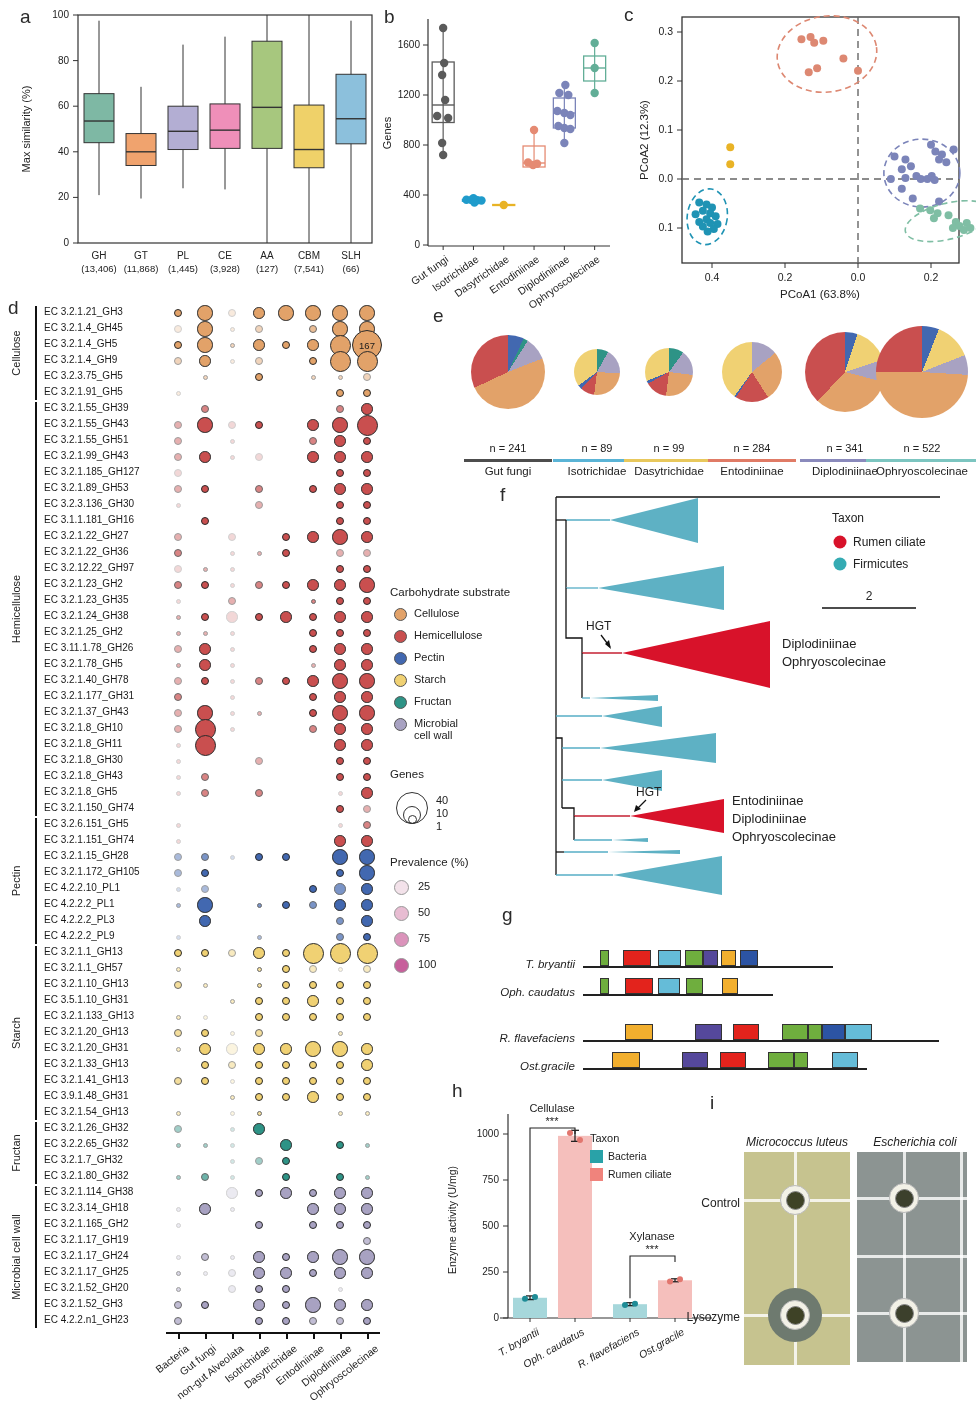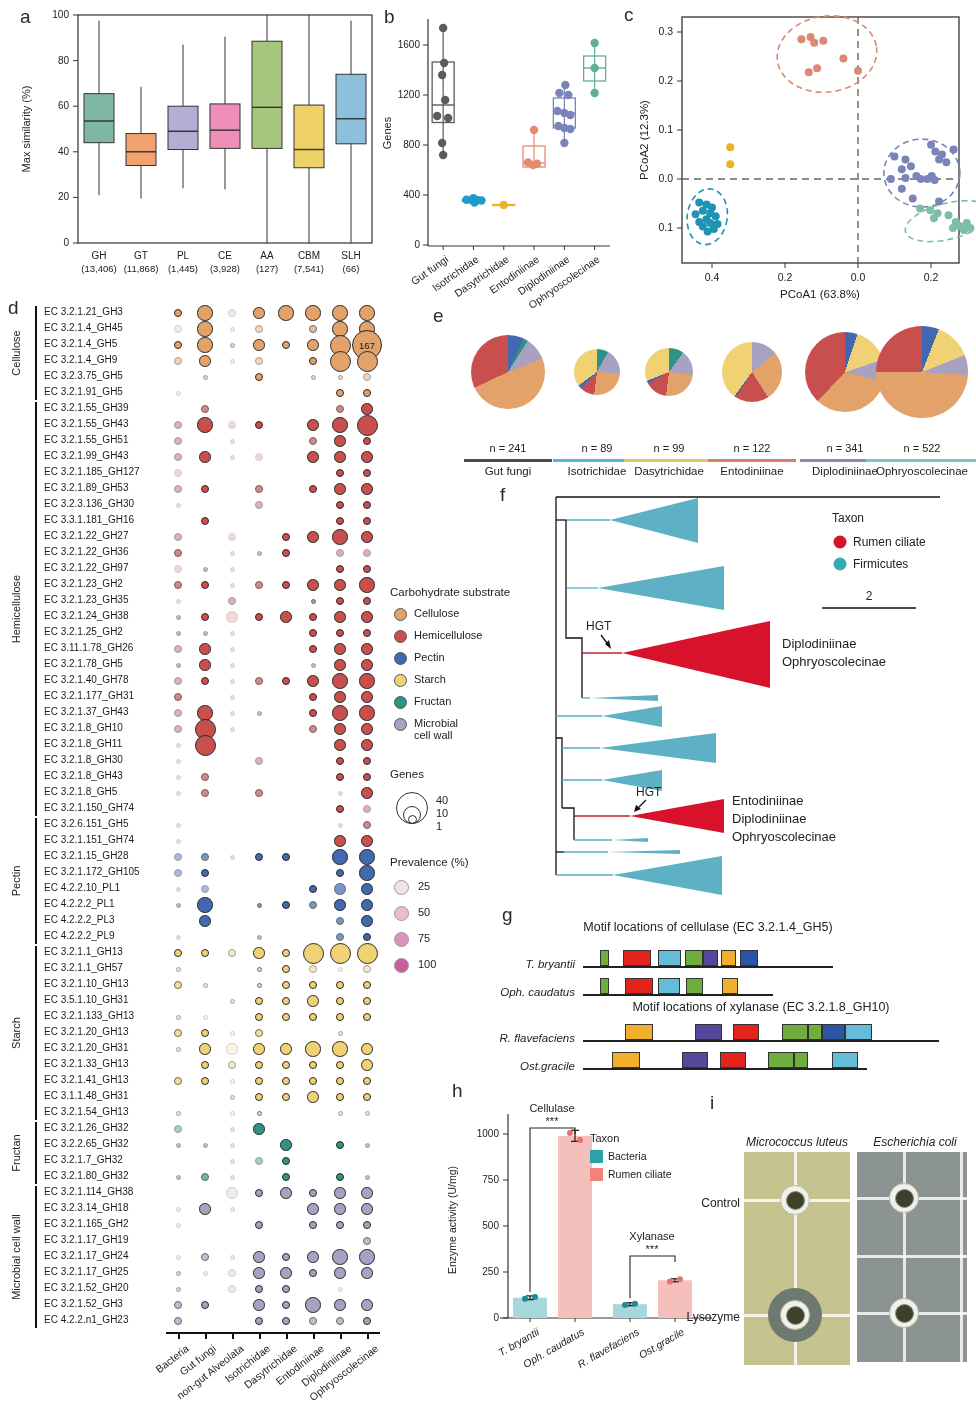--- a/index.html
+++ b/index.html
@@ -385,39 +385,39 @@
     <div class="abs" style="left: 201px; top: 485px; width: 8px; height: 8px; border-radius: 50%; background: rgb(201, 79, 79); border: 1px solid rgb(42, 42, 42); box-sizing: border-box; opacity: 1; display: flex; align-items: center; justify-content: center;"></div>
     <div class="abs" style="left: 255px; top: 485px; width: 8px; height: 8px; border-radius: 50%; background: rgb(201, 79, 79); border: 1px solid rgb(42, 42, 42); box-sizing: border-box; opacity: 0.7; display: flex; align-items: center; justify-content: center;"></div>
     <div class="abs" style="left: 309px; top: 485px; width: 8px; height: 8px; border-radius: 50%; background: rgb(201, 79, 79); border: 1px solid rgb(42, 42, 42); box-sizing: border-box; opacity: 1; display: flex; align-items: center; justify-content: center;"></div>
     <div class="abs" style="left: 334.25px; top: 483.25px; width: 11.5px; height: 11.5px; border-radius: 50%; background: rgb(201, 79, 79); border: 1px solid rgb(42, 42, 42); box-sizing: border-box; opacity: 1; display: flex; align-items: center; justify-content: center;"></div>
     <div class="abs" style="left: 361.25px; top: 483.25px; width: 11.5px; height: 11.5px; border-radius: 50%; background: rgb(201, 79, 79); border: 1px solid rgb(42, 42, 42); box-sizing: border-box; opacity: 1; display: flex; align-items: center; justify-content: center;"></div>
     <div class="abs" style="left: 44px; top: 498px; font: 10px &quot;Liberation Sans&quot;, sans-serif; color: rgb(26, 26, 26); white-space: nowrap;">EC 3.2.3.136_GH30</div>
     <div class="abs" style="left: 175.5px; top: 502.5px; width: 5px; height: 5px; border-radius: 50%; background: rgb(201, 79, 79); border: 1px solid rgb(42, 42, 42); box-sizing: border-box; opacity: 0.22; display: flex; align-items: center; justify-content: center;"></div>
     <div class="abs" style="left: 255px; top: 501px; width: 8px; height: 8px; border-radius: 50%; background: rgb(201, 79, 79); border: 1px solid rgb(42, 42, 42); box-sizing: border-box; opacity: 0.45; display: flex; align-items: center; justify-content: center;"></div>
     <div class="abs" style="left: 336px; top: 501px; width: 8px; height: 8px; border-radius: 50%; background: rgb(201, 79, 79); border: 1px solid rgb(42, 42, 42); box-sizing: border-box; opacity: 1; display: flex; align-items: center; justify-content: center;"></div>
     <div class="abs" style="left: 363px; top: 501px; width: 8px; height: 8px; border-radius: 50%; background: rgb(201, 79, 79); border: 1px solid rgb(42, 42, 42); box-sizing: border-box; opacity: 1; display: flex; align-items: center; justify-content: center;"></div>
-    <div class="abs" style="left: 44px; top: 514px; font: 10px &quot;Liberation Sans&quot;, sans-serif; color: rgb(26, 26, 26); white-space: nowrap;">EC 3.3.1.181_GH16</div>
+    <div class="abs" style="left: 44px; top: 514px; font: 10px &quot;Liberation Sans&quot;, sans-serif; color: rgb(26, 26, 26); white-space: nowrap;">EC 3.1.1.181_GH16</div>
     <div class="abs" style="left: 201px; top: 517px; width: 8px; height: 8px; border-radius: 50%; background: rgb(201, 79, 79); border: 1px solid rgb(42, 42, 42); box-sizing: border-box; opacity: 1; display: flex; align-items: center; justify-content: center;"></div>
     <div class="abs" style="left: 336px; top: 517px; width: 8px; height: 8px; border-radius: 50%; background: rgb(201, 79, 79); border: 1px solid rgb(42, 42, 42); box-sizing: border-box; opacity: 1; display: flex; align-items: center; justify-content: center;"></div>
     <div class="abs" style="left: 363px; top: 517px; width: 8px; height: 8px; border-radius: 50%; background: rgb(201, 79, 79); border: 1px solid rgb(42, 42, 42); box-sizing: border-box; opacity: 1; display: flex; align-items: center; justify-content: center;"></div>
     <div class="abs" style="left: 44px; top: 530px; font: 10px &quot;Liberation Sans&quot;, sans-serif; color: rgb(26, 26, 26); white-space: nowrap;">EC 3.2.1.22_GH27</div>
     <div class="abs" style="left: 174px; top: 533px; width: 8px; height: 8px; border-radius: 50%; background: rgb(201, 79, 79); border: 1px solid rgb(42, 42, 42); box-sizing: border-box; opacity: 0.45; display: flex; align-items: center; justify-content: center;"></div>
     <div class="abs" style="left: 228px; top: 533px; width: 8px; height: 8px; border-radius: 50%; background: rgb(201, 79, 79); border: 1px solid rgb(42, 42, 42); box-sizing: border-box; opacity: 0.22; display: flex; align-items: center; justify-content: center;"></div>
     <div class="abs" style="left: 282px; top: 533px; width: 8px; height: 8px; border-radius: 50%; background: rgb(201, 79, 79); border: 1px solid rgb(42, 42, 42); box-sizing: border-box; opacity: 1; display: flex; align-items: center; justify-content: center;"></div>
     <div class="abs" style="left: 307.25px; top: 531.25px; width: 11.5px; height: 11.5px; border-radius: 50%; background: rgb(201, 79, 79); border: 1px solid rgb(42, 42, 42); box-sizing: border-box; opacity: 1; display: flex; align-items: center; justify-content: center;"></div>
     <div class="abs" style="left: 332.25px; top: 529.25px; width: 15.5px; height: 15.5px; border-radius: 50%; background: rgb(201, 79, 79); border: 1px solid rgb(42, 42, 42); box-sizing: border-box; opacity: 1; display: flex; align-items: center; justify-content: center;"></div>
     <div class="abs" style="left: 361.25px; top: 531.25px; width: 11.5px; height: 11.5px; border-radius: 50%; background: rgb(201, 79, 79); border: 1px solid rgb(42, 42, 42); box-sizing: border-box; opacity: 1; display: flex; align-items: center; justify-content: center;"></div>
     <div class="abs" style="left: 44px; top: 546px; font: 10px &quot;Liberation Sans&quot;, sans-serif; color: rgb(26, 26, 26); white-space: nowrap;">EC 3.2.1.22_GH36</div>
     <div class="abs" style="left: 174px; top: 549px; width: 8px; height: 8px; border-radius: 50%; background: rgb(201, 79, 79); border: 1px solid rgb(42, 42, 42); box-sizing: border-box; opacity: 0.7; display: flex; align-items: center; justify-content: center;"></div>
     <div class="abs" style="left: 229.5px; top: 550.5px; width: 5px; height: 5px; border-radius: 50%; background: rgb(201, 79, 79); border: 1px solid rgb(42, 42, 42); box-sizing: border-box; opacity: 0.22; display: flex; align-items: center; justify-content: center;"></div>
     <div class="abs" style="left: 256.5px; top: 550.5px; width: 5px; height: 5px; border-radius: 50%; background: rgb(201, 79, 79); border: 1px solid rgb(42, 42, 42); box-sizing: border-box; opacity: 0.45; display: flex; align-items: center; justify-content: center;"></div>
     <div class="abs" style="left: 282px; top: 549px; width: 8px; height: 8px; border-radius: 50%; background: rgb(201, 79, 79); border: 1px solid rgb(42, 42, 42); box-sizing: border-box; opacity: 1; display: flex; align-items: center; justify-content: center;"></div>
     <div class="abs" style="left: 336px; top: 549px; width: 8px; height: 8px; border-radius: 50%; background: rgb(201, 79, 79); border: 1px solid rgb(42, 42, 42); box-sizing: border-box; opacity: 0.45; display: flex; align-items: center; justify-content: center;"></div>
     <div class="abs" style="left: 363px; top: 549px; width: 8px; height: 8px; border-radius: 50%; background: rgb(201, 79, 79); border: 1px solid rgb(42, 42, 42); box-sizing: border-box; opacity: 0.45; display: flex; align-items: center; justify-content: center;"></div>
-    <div class="abs" style="left: 44px; top: 562px; font: 10px &quot;Liberation Sans&quot;, sans-serif; color: rgb(26, 26, 26); white-space: nowrap;">EC 3.2.1.22_GH97</div>
+    <div class="abs" style="left: 44px; top: 562px; font: 10px &quot;Liberation Sans&quot;, sans-serif; color: rgb(26, 26, 26); white-space: nowrap;">EC 3.2.12.22_GH97</div>
     <div class="abs" style="left: 174px; top: 565px; width: 8px; height: 8px; border-radius: 50%; background: rgb(201, 79, 79); border: 1px solid rgb(42, 42, 42); box-sizing: border-box; opacity: 0.22; display: flex; align-items: center; justify-content: center;"></div>
     <div class="abs" style="left: 202.5px; top: 566.5px; width: 5px; height: 5px; border-radius: 50%; background: rgb(201, 79, 79); border: 1px solid rgb(42, 42, 42); box-sizing: border-box; opacity: 0.45; display: flex; align-items: center; justify-content: center;"></div>
     <div class="abs" style="left: 229.5px; top: 566.5px; width: 5px; height: 5px; border-radius: 50%; background: rgb(201, 79, 79); border: 1px solid rgb(42, 42, 42); box-sizing: border-box; opacity: 0.22; display: flex; align-items: center; justify-content: center;"></div>
     <div class="abs" style="left: 336px; top: 565px; width: 8px; height: 8px; border-radius: 50%; background: rgb(201, 79, 79); border: 1px solid rgb(42, 42, 42); box-sizing: border-box; opacity: 1; display: flex; align-items: center; justify-content: center;"></div>
     <div class="abs" style="left: 363px; top: 565px; width: 8px; height: 8px; border-radius: 50%; background: rgb(201, 79, 79); border: 1px solid rgb(42, 42, 42); box-sizing: border-box; opacity: 1; display: flex; align-items: center; justify-content: center;"></div>
     <div class="abs" style="left: 44px; top: 578px; font: 10px &quot;Liberation Sans&quot;, sans-serif; color: rgb(26, 26, 26); white-space: nowrap;">EC 3.2.1.23_GH2</div>
     <div class="abs" style="left: 174px; top: 581px; width: 8px; height: 8px; border-radius: 50%; background: rgb(201, 79, 79); border: 1px solid rgb(42, 42, 42); box-sizing: border-box; opacity: 0.7; display: flex; align-items: center; justify-content: center;"></div>
     <div class="abs" style="left: 201px; top: 581px; width: 8px; height: 8px; border-radius: 50%; background: rgb(201, 79, 79); border: 1px solid rgb(42, 42, 42); box-sizing: border-box; opacity: 1; display: flex; align-items: center; justify-content: center;"></div>
     <div class="abs" style="left: 229.5px; top: 582.5px; width: 5px; height: 5px; border-radius: 50%; background: rgb(201, 79, 79); border: 1px solid rgb(42, 42, 42); box-sizing: border-box; opacity: 0.22; display: flex; align-items: center; justify-content: center;"></div>
     <div class="abs" style="left: 255px; top: 581px; width: 8px; height: 8px; border-radius: 50%; background: rgb(201, 79, 79); border: 1px solid rgb(42, 42, 42); box-sizing: border-box; opacity: 0.7; display: flex; align-items: center; justify-content: center;"></div>
@@ -627,21 +627,21 @@
     <div class="abs" style="left: 361.25px; top: 1059.25px; width: 11.5px; height: 11.5px; border-radius: 50%; background: rgb(240, 209, 115); border: 1px solid rgb(42, 42, 42); box-sizing: border-box; opacity: 1; display: flex; align-items: center; justify-content: center;"></div>
     <div class="abs" style="left: 44px; top: 1074px; font: 10px &quot;Liberation Sans&quot;, sans-serif; color: rgb(26, 26, 26); white-space: nowrap;">EC 3.2.1.41_GH13</div>
     <div class="abs" style="left: 174px; top: 1077px; width: 8px; height: 8px; border-radius: 50%; background: rgb(240, 209, 115); border: 1px solid rgb(42, 42, 42); box-sizing: border-box; opacity: 0.7; display: flex; align-items: center; justify-content: center;"></div>
     <div class="abs" style="left: 201px; top: 1077px; width: 8px; height: 8px; border-radius: 50%; background: rgb(240, 209, 115); border: 1px solid rgb(42, 42, 42); box-sizing: border-box; opacity: 1; display: flex; align-items: center; justify-content: center;"></div>
     <div class="abs" style="left: 229.5px; top: 1078.5px; width: 5px; height: 5px; border-radius: 50%; background: rgb(240, 209, 115); border: 1px solid rgb(42, 42, 42); box-sizing: border-box; opacity: 0.22; display: flex; align-items: center; justify-content: center;"></div>
     <div class="abs" style="left: 255px; top: 1077px; width: 8px; height: 8px; border-radius: 50%; background: rgb(240, 209, 115); border: 1px solid rgb(42, 42, 42); box-sizing: border-box; opacity: 1; display: flex; align-items: center; justify-content: center;"></div>
     <div class="abs" style="left: 282px; top: 1077px; width: 8px; height: 8px; border-radius: 50%; background: rgb(240, 209, 115); border: 1px solid rgb(42, 42, 42); box-sizing: border-box; opacity: 1; display: flex; align-items: center; justify-content: center;"></div>
     <div class="abs" style="left: 309px; top: 1077px; width: 8px; height: 8px; border-radius: 50%; background: rgb(240, 209, 115); border: 1px solid rgb(42, 42, 42); box-sizing: border-box; opacity: 1; display: flex; align-items: center; justify-content: center;"></div>
     <div class="abs" style="left: 336px; top: 1077px; width: 8px; height: 8px; border-radius: 50%; background: rgb(240, 209, 115); border: 1px solid rgb(42, 42, 42); box-sizing: border-box; opacity: 1; display: flex; align-items: center; justify-content: center;"></div>
     <div class="abs" style="left: 363px; top: 1077px; width: 8px; height: 8px; border-radius: 50%; background: rgb(240, 209, 115); border: 1px solid rgb(42, 42, 42); box-sizing: border-box; opacity: 1; display: flex; align-items: center; justify-content: center;"></div>
-    <div class="abs" style="left: 44px; top: 1090px; font: 10px &quot;Liberation Sans&quot;, sans-serif; color: rgb(26, 26, 26); white-space: nowrap;">EC 3.1.1.48_GH31</div>
+    <div class="abs" style="left: 44px; top: 1090px; font: 10px &quot;Liberation Sans&quot;, sans-serif; color: rgb(26, 26, 26); white-space: nowrap;">EC 3.9.1.48_GH31</div>
     <div class="abs" style="left: 229.5px; top: 1094.5px; width: 5px; height: 5px; border-radius: 50%; background: rgb(240, 209, 115); border: 1px solid rgb(42, 42, 42); box-sizing: border-box; opacity: 0.45; display: flex; align-items: center; justify-content: center;"></div>
     <div class="abs" style="left: 255px; top: 1093px; width: 8px; height: 8px; border-radius: 50%; background: rgb(240, 209, 115); border: 1px solid rgb(42, 42, 42); box-sizing: border-box; opacity: 1; display: flex; align-items: center; justify-content: center;"></div>
     <div class="abs" style="left: 282px; top: 1093px; width: 8px; height: 8px; border-radius: 50%; background: rgb(240, 209, 115); border: 1px solid rgb(42, 42, 42); box-sizing: border-box; opacity: 1; display: flex; align-items: center; justify-content: center;"></div>
     <div class="abs" style="left: 307.25px; top: 1091.25px; width: 11.5px; height: 11.5px; border-radius: 50%; background: rgb(240, 209, 115); border: 1px solid rgb(42, 42, 42); box-sizing: border-box; opacity: 1; display: flex; align-items: center; justify-content: center;"></div>
     <div class="abs" style="left: 336px; top: 1093px; width: 8px; height: 8px; border-radius: 50%; background: rgb(240, 209, 115); border: 1px solid rgb(42, 42, 42); box-sizing: border-box; opacity: 1; display: flex; align-items: center; justify-content: center;"></div>
     <div class="abs" style="left: 363px; top: 1093px; width: 8px; height: 8px; border-radius: 50%; background: rgb(240, 209, 115); border: 1px solid rgb(42, 42, 42); box-sizing: border-box; opacity: 1; display: flex; align-items: center; justify-content: center;"></div>
     <div class="abs" style="left: 44px; top: 1106px; font: 10px &quot;Liberation Sans&quot;, sans-serif; color: rgb(26, 26, 26); white-space: nowrap;">EC 3.2.1.54_GH13</div>
     <div class="abs" style="left: 175.5px; top: 1110.5px; width: 5px; height: 5px; border-radius: 50%; background: rgb(240, 209, 115); border: 1px solid rgb(42, 42, 42); box-sizing: border-box; opacity: 0.45; display: flex; align-items: center; justify-content: center;"></div>
     <div class="abs" style="left: 229.5px; top: 1110.5px; width: 5px; height: 5px; border-radius: 50%; background: rgb(240, 209, 115); border: 1px solid rgb(42, 42, 42); box-sizing: border-box; opacity: 0.22; display: flex; align-items: center; justify-content: center;"></div>
     <div class="abs" style="left: 256.5px; top: 1110.5px; width: 5px; height: 5px; border-radius: 50%; background: rgb(240, 209, 115); border: 1px solid rgb(42, 42, 42); box-sizing: border-box; opacity: 0.7; display: flex; align-items: center; justify-content: center;"></div>
@@ -789,33 +789,31 @@
     <div class="abs" style="left: 433px; top: 465px; width: 150px; text-align: center; font: 11.5px &quot;Liberation Sans&quot;, sans-serif; color: rgb(34, 34, 34);">Gut fungi</div>
     <div class="abs" style="left: 574px; top: 349px; width: 46px; height: 46px; border-radius: 50%; background: conic-gradient(rgb(46, 147, 134) 0%, rgb(46, 147, 134) 8%, rgb(168, 162, 194) 8%, rgb(168, 162, 194) 26%, rgb(226, 162, 105) 26%, rgb(226, 162, 105) 52%, rgb(201, 79, 79) 52%, rgb(201, 79, 79) 62%, rgb(66, 104, 176) 62%, rgb(66, 104, 176) 65%, rgb(240, 209, 115) 65%, rgb(240, 209, 115) 100%);"></div>
     <div class="abs" style="left: 537px; top: 442px; width: 120px; text-align: center; font: 11px &quot;Liberation Sans&quot;, sans-serif; color: rgb(34, 34, 34);">n = 89</div>
     <div class="abs" style="left: 553px; top: 459px; width: 88px; height: 2.5px; background: rgb(90, 180, 214);"></div>
     <div class="abs" style="left: 522px; top: 465px; width: 150px; text-align: center; font: 11.5px &quot;Liberation Sans&quot;, sans-serif; color: rgb(34, 34, 34);">Isotrichidae</div>
     <div class="abs" style="left: 645px; top: 348px; width: 48px; height: 48px; border-radius: 50%; background: conic-gradient(rgb(46, 147, 134) 0%, rgb(46, 147, 134) 10%, rgb(168, 162, 194) 10%, rgb(168, 162, 194) 27%, rgb(226, 162, 105) 27%, rgb(226, 162, 105) 52%, rgb(201, 79, 79) 52%, rgb(201, 79, 79) 67%, rgb(66, 104, 176) 67%, rgb(66, 104, 176) 69%, rgb(240, 209, 115) 69%, rgb(240, 209, 115) 100%);"></div>
     <div class="abs" style="left: 609px; top: 442px; width: 120px; text-align: center; font: 11px &quot;Liberation Sans&quot;, sans-serif; color: rgb(34, 34, 34);">n = 99</div>
     <div class="abs" style="left: 623.5px; top: 459px; width: 91px; height: 2.5px; background: rgb(232, 200, 92);"></div>
     <div class="abs" style="left: 594px; top: 465px; width: 150px; text-align: center; font: 11.5px &quot;Liberation Sans&quot;, sans-serif; color: rgb(34, 34, 34);">Dasytrichidae</div>
     <div class="abs" style="left: 722px; top: 342px; width: 60px; height: 60px; border-radius: 50%; background: conic-gradient(rgb(168, 162, 194) 0%, rgb(168, 162, 194) 14%, rgb(226, 162, 105) 14%, rgb(226, 162, 105) 41%, rgb(201, 79, 79) 41%, rgb(201, 79, 79) 59%, rgb(66, 104, 176) 59%, rgb(66, 104, 176) 60%, rgb(240, 209, 115) 60%, rgb(240, 209, 115) 100%);"></div>
-    <div class="abs" style="left: 692px; top: 442px; width: 120px; text-align: center; font: 11px &quot;Liberation Sans&quot;, sans-serif; color: rgb(34, 34, 34);">n = 122</div>
+    <div class="abs" style="left: 692px; top: 442px; width: 120px; text-align: center; font: 11px &quot;Liberation Sans&quot;, sans-serif; color: rgb(34, 34, 34);">n = 284</div>
     <div class="abs" style="left: 708px; top: 459px; width: 88px; height: 2.5px; background: rgb(224, 123, 102);"></div>
     <div class="abs" style="left: 677px; top: 465px; width: 150px; text-align: center; font: 11.5px &quot;Liberation Sans&quot;, sans-serif; color: rgb(34, 34, 34);">Entodiniinae</div>
     <div class="abs" style="left: 805px; top: 332px; width: 80px; height: 80px; border-radius: 50%; background: conic-gradient(rgb(66, 104, 176) 0%, rgb(66, 104, 176) 5%, rgb(240, 209, 115) 5%, rgb(240, 209, 115) 20%, rgb(168, 162, 194) 20%, rgb(168, 162, 194) 29%, rgb(226, 162, 105) 29%, rgb(226, 162, 105) 62%, rgb(201, 79, 79) 62%, rgb(201, 79, 79) 100%);"></div>
     <div class="abs" style="left: 785px; top: 442px; width: 120px; text-align: center; font: 11px &quot;Liberation Sans&quot;, sans-serif; color: rgb(34, 34, 34);">n = 341</div>
     <div class="abs" style="left: 799.5px; top: 459px; width: 91px; height: 2.5px; background: rgb(138, 138, 188);"></div>
     <div class="abs" style="left: 770px; top: 465px; width: 150px; text-align: center; font: 11.5px &quot;Liberation Sans&quot;, sans-serif; color: rgb(34, 34, 34);">Diplodiniinae</div>
     <div class="abs" style="left: 876px; top: 326px; width: 92px; height: 92px; border-radius: 50%; background: conic-gradient(rgb(66, 104, 176) 0%, rgb(66, 104, 176) 6%, rgb(240, 209, 115) 6%, rgb(240, 209, 115) 19%, rgb(168, 162, 194) 19%, rgb(168, 162, 194) 26%, rgb(226, 162, 105) 26%, rgb(226, 162, 105) 75%, rgb(201, 79, 79) 75%, rgb(201, 79, 79) 100%);"></div>
     <div class="abs" style="left: 862px; top: 442px; width: 120px; text-align: center; font: 11px &quot;Liberation Sans&quot;, sans-serif; color: rgb(34, 34, 34);">n = 522</div>
     <div class="abs" style="left: 866px; top: 459px; width: 112px; height: 2.5px; background: rgb(124, 197, 192);"></div>
     <div class="abs" style="left: 847px; top: 465px; width: 150px; text-align: center; font: 11.5px &quot;Liberation Sans&quot;, sans-serif; color: rgb(34, 34, 34);">Ophryoscolecinae</div>
-    <div class="abs" style="left: 498px; top: 920px; width: 420px; text-align: center; font: 12.5px &quot;Liberation Sans&quot;, sans-serif; color: rgb(34, 34, 34);">Motif locations of cellulase (EC 3.2.1.4_GH5)</div>
-    <div class="abs" style="left: 551px; top: 1000px; width: 420px; text-align: center; font: 12.5px &quot;Liberation Sans&quot;, sans-serif; color: rgb(34, 34, 34);">Motif locations of xylanase (EC 3.2.1.8_GH10)</div>
     <div class="abs" style="left: 420px; top: 958px; width: 155px; text-align: right; font: italic 11.5px &quot;Liberation Sans&quot;, sans-serif; color: rgb(34, 34, 34);">T. bryantii</div>
     <div class="abs" style="left: 583px; top: 966px; width: 250px; height: 1.5px; background: rgb(34, 34, 34);"></div>
     <div class="abs" style="left: 600px; top: 950px; width: 9px; height: 16px; background: rgb(111, 174, 62); border: 1px solid rgb(51, 51, 51); box-sizing: border-box;"></div>
     <div class="abs" style="left: 623px; top: 950px; width: 28px; height: 16px; background: rgb(227, 35, 28); border: 1px solid rgb(51, 51, 51); box-sizing: border-box;"></div>
     <div class="abs" style="left: 658px; top: 950px; width: 23px; height: 16px; background: rgb(101, 188, 216); border: 1px solid rgb(51, 51, 51); box-sizing: border-box;"></div>
     <div class="abs" style="left: 685px; top: 950px; width: 18px; height: 16px; background: rgb(111, 174, 62); border: 1px solid rgb(51, 51, 51); box-sizing: border-box;"></div>
     <div class="abs" style="left: 703px; top: 950px; width: 15px; height: 16px; background: rgb(85, 72, 155); border: 1px solid rgb(51, 51, 51); box-sizing: border-box;"></div>
     <div class="abs" style="left: 721px; top: 950px; width: 15px; height: 16px; background: rgb(242, 175, 46); border: 1px solid rgb(51, 51, 51); box-sizing: border-box;"></div>
     <div class="abs" style="left: 740px; top: 950px; width: 18px; height: 16px; background: rgb(44, 84, 164); border: 1px solid rgb(51, 51, 51); box-sizing: border-box;"></div>
     <div class="abs" style="left: 420px; top: 986px; width: 155px; text-align: right; font: italic 11.5px &quot;Liberation Sans&quot;, sans-serif; color: rgb(34, 34, 34);">Oph. caudatus</div>

